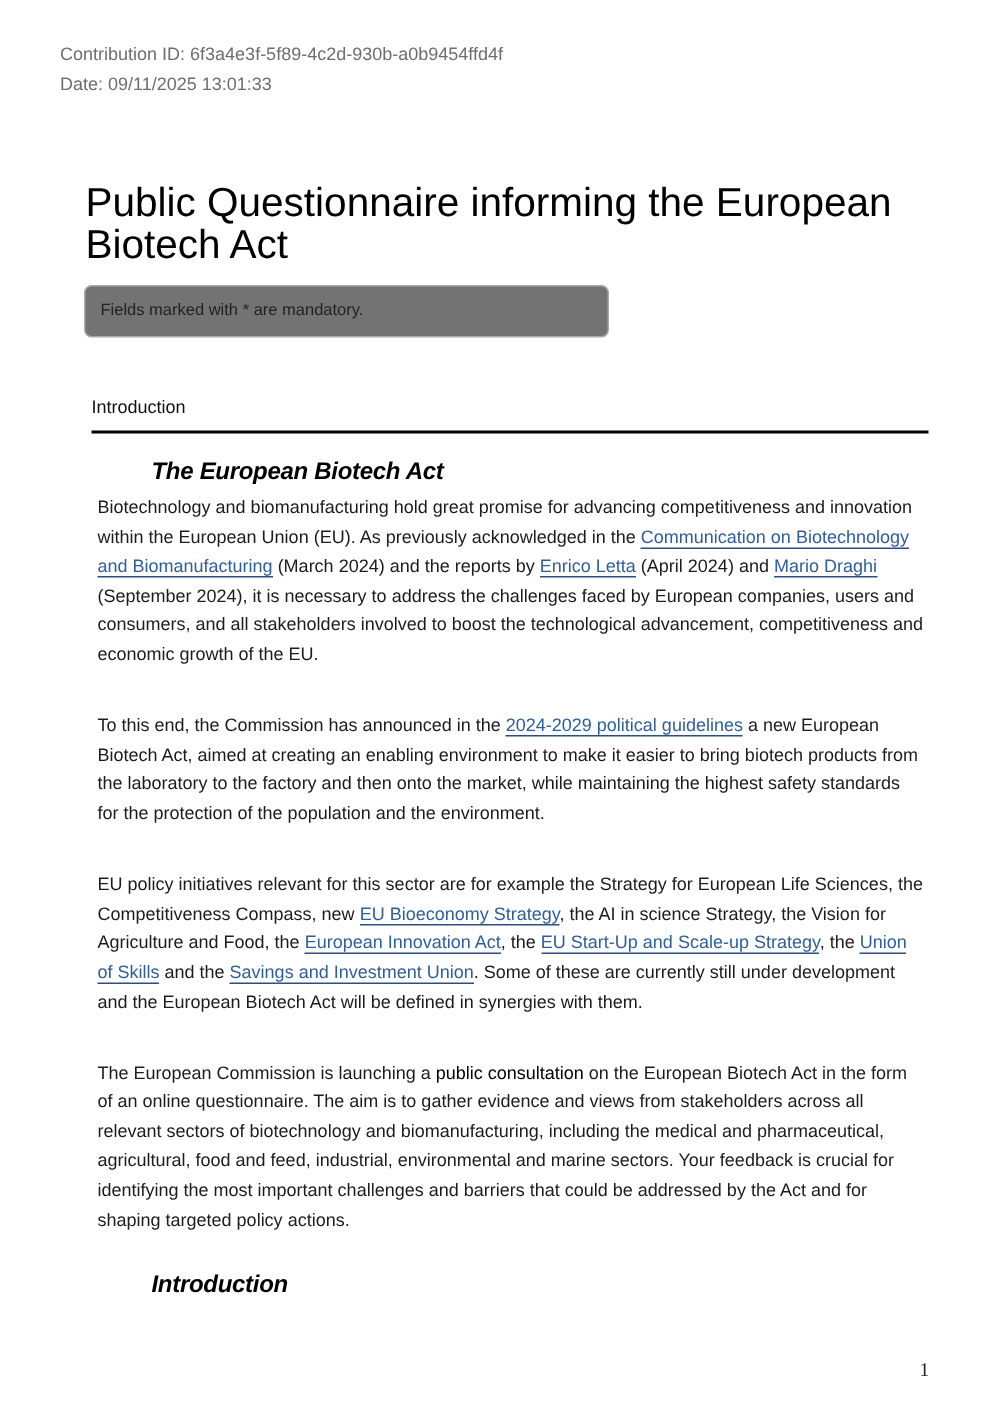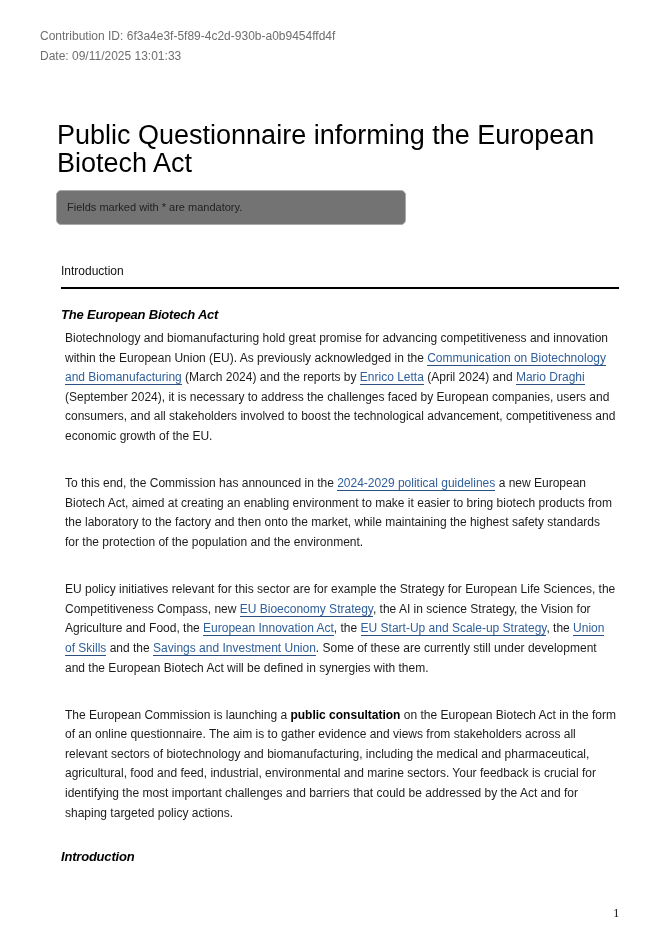--- a/index.html
+++ b/index.html
@@ -75,36 +75,37 @@
       font-size: 12px;
       line-height: 19.6px;
       color: #1c1c1c;
     }
     .content p {
       margin: 4px;
     }
     .sub-heading {
       font-weight: bold;
       font-style: italic;
-      font-size: 13px;
+      font-size: 16px;
       line-height: 20px;
       color: #000;
       letter-spacing: -0.2px;
+      margin-left: 40px;
     }
     .gap {
       height: 19.6px;
     }
     .link {
       color: #2f5f9a;
       text-decoration: none;
       border-bottom: 1px solid #2a4f80;
       cursor: pointer;
     }
     .bold {
-      font-weight: bold;
+      font-weight: normal;
       color: #000;
     }
     .page-number {
       position: absolute;
       left: 613px;
       top: 905px;
       font-family: "Liberation Serif", serif;
       font-size: 13px;
       color: #222;
     }

